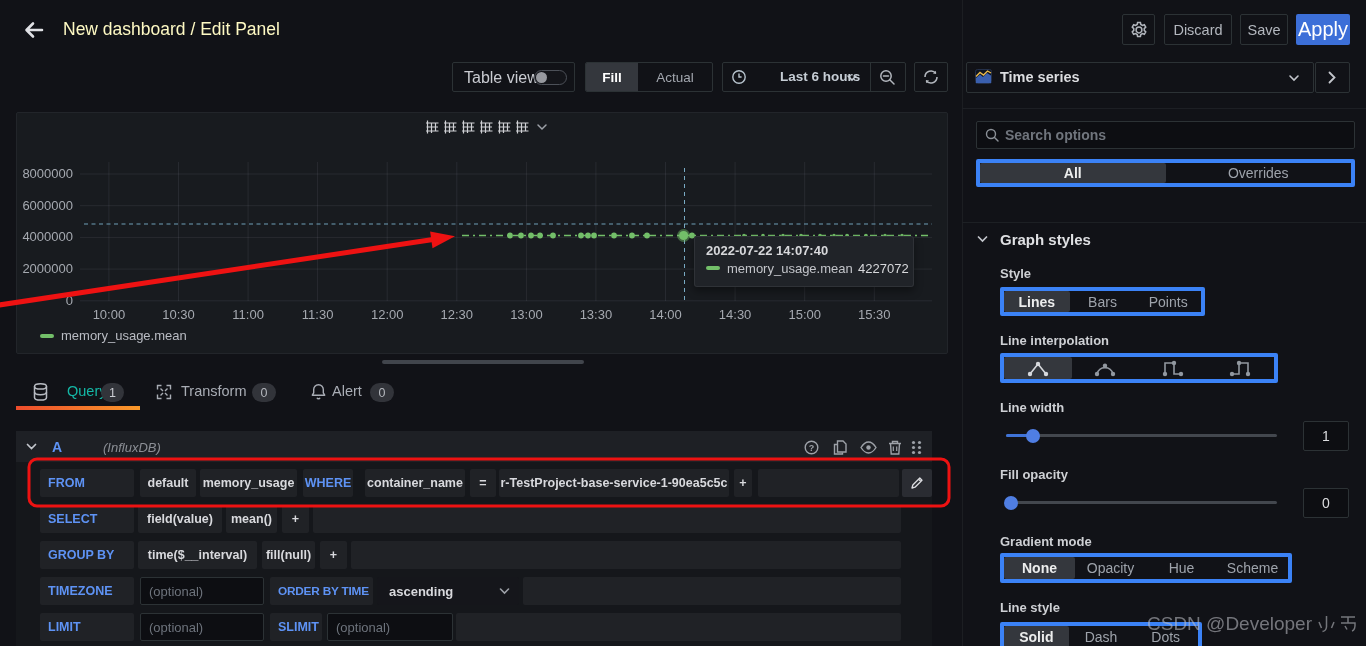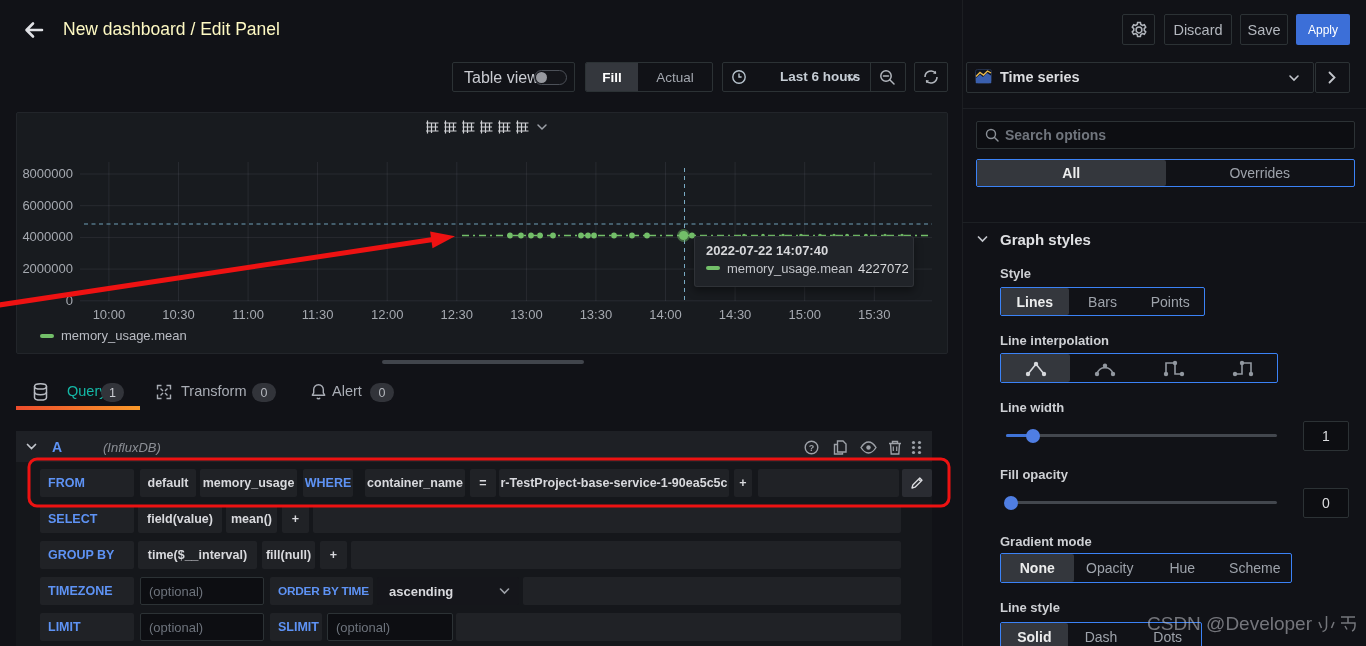--- a/index.html
+++ b/index.html
@@ -7,21 +7,21 @@
   body { background:#111217; font-family:"Liberation Sans", sans-serif; }
   .abs { position:absolute; }
   #app { position:relative; width:1366px; height:646px; overflow:hidden; }
   .bbtn { border:1px solid #2c3235; border-radius:2px; background:transparent; }
   .seg { position:absolute; background:#202226; border-radius:2px; color:#d8d9dd; white-space:nowrap;
          font-size:12.5px; font-weight:bold; display:flex; align-items:center; justify-content:center; height:28px; }
   .seglab { justify-content:flex-start; padding-left:8px; color:#5e93f5; }
   .inp { position:absolute; background:#0d0e12; border:1px solid #2c3235; border-radius:2px;
          color:#6d737c; font-size:13px; display:flex; align-items:center; padding-left:8px; height:28px; }
   .lab13 { position:absolute; color:#ced0d4; font-size:13px; font-weight:bold; }
-  .radio { position:absolute; border:1px solid #3b82f6; border-radius:2px; display:flex; height:29px; background:#111217; }
+  .radio { position:absolute; border:4px solid #3b82f6; border-radius:2px; display:flex; height:29px; background:#111217; }
   .radio > div { flex:1; display:flex; align-items:center; justify-content:center;
                  color:#9ea3ab; font-size:14px; }
   .radio > div.on { background:#34373d; color:#eceded; font-weight:bold; border-radius:2px; }
   svg { display:block; }
 </style>
 </head>
 <body>
 <div id="app">
 
 <svg class="abs" style="left:23px;top:19px" width="22" height="22" viewBox="0 0 22 22">
@@ -30,21 +30,21 @@
 <div class="abs" style="left:63px;top:19px;font-size:17.5px;color:#fef9c3;">New dashboard / Edit Panel</div>
 
 <div class="abs bbtn" style="left:1122px;top:14px;width:33px;height:31px;">
   <svg style="margin:5px auto" width="20" height="20" viewBox="0 0 24 24">
     <path fill="none" stroke="#b2b6bd" stroke-width="1.8" d="M12 8.5a3.5 3.5 0 1 0 0 7 3.5 3.5 0 0 0 0-7Z"></path>
     <path fill="none" stroke="#b2b6bd" stroke-width="1.8" d="M10.3 3h3.4l.5 2.4 1.9 1.1 2.3-.8 1.7 2.9-1.8 1.7v2.2l1.8 1.7-1.7 2.9-2.3-.8-1.9 1.1-.5 2.4h-3.4l-.5-2.4-1.9-1.1-2.3.8-1.7-2.9 1.8-1.7v-2.2L3.9 8.6l1.7-2.9 2.3.8 1.9-1.1Z"></path>
   </svg>
 </div>
 <div class="abs bbtn" style="left:1164px;top:14px;width:68px;height:31px;color:#b3b7be;font-size:14.5px;display:flex;align-items:center;justify-content:center;">Discard</div>
 <div class="abs bbtn" style="left:1240px;top:14px;width:48px;height:31px;color:#b3b7be;font-size:14.5px;display:flex;align-items:center;justify-content:center;">Save</div>
-<div class="abs" style="left:1296px;top:14px;width:54px;height:31px;background:#3c6fd8;border-radius:2px;color:#fff;font-size:12px;display:flex;align-items:center;justify-content:center;">Apply</div>
+<div class="abs" style="left:1296px;top:14px;width:54px;height:31px;background:#3c6fd8;border-radius:2px;color:#fff;font-size:20px;display:flex;align-items:center;justify-content:center;">Apply</div>
 
 <div class="abs bbtn" style="left:452px;top:62px;width:123px;height:30px;"></div>
 <div class="abs" style="left:464px;top:69px;font-size:16px;color:#c9cbd1;">Table view</div>
 <div class="abs" style="left:534px;top:70px;width:33px;height:15px;border:1px solid #4c5058;border-radius:8px;background:#14151a;"></div>
 <div class="abs" style="left:536px;top:72px;width:11px;height:11px;border-radius:50%;background:#97999f;"></div>
 
 <div class="abs bbtn" style="left:585px;top:62px;width:128px;height:30px;overflow:hidden;display:flex;">
   <div style="width:52px;background:#34373d;color:#ffffff;font-weight:bold;font-size:13.5px;display:flex;align-items:center;justify-content:center;">Fill</div>
   <div style="flex:1;color:#a2a6ae;font-size:13.5px;display:flex;align-items:center;justify-content:center;">Actual</div>
 </div>

